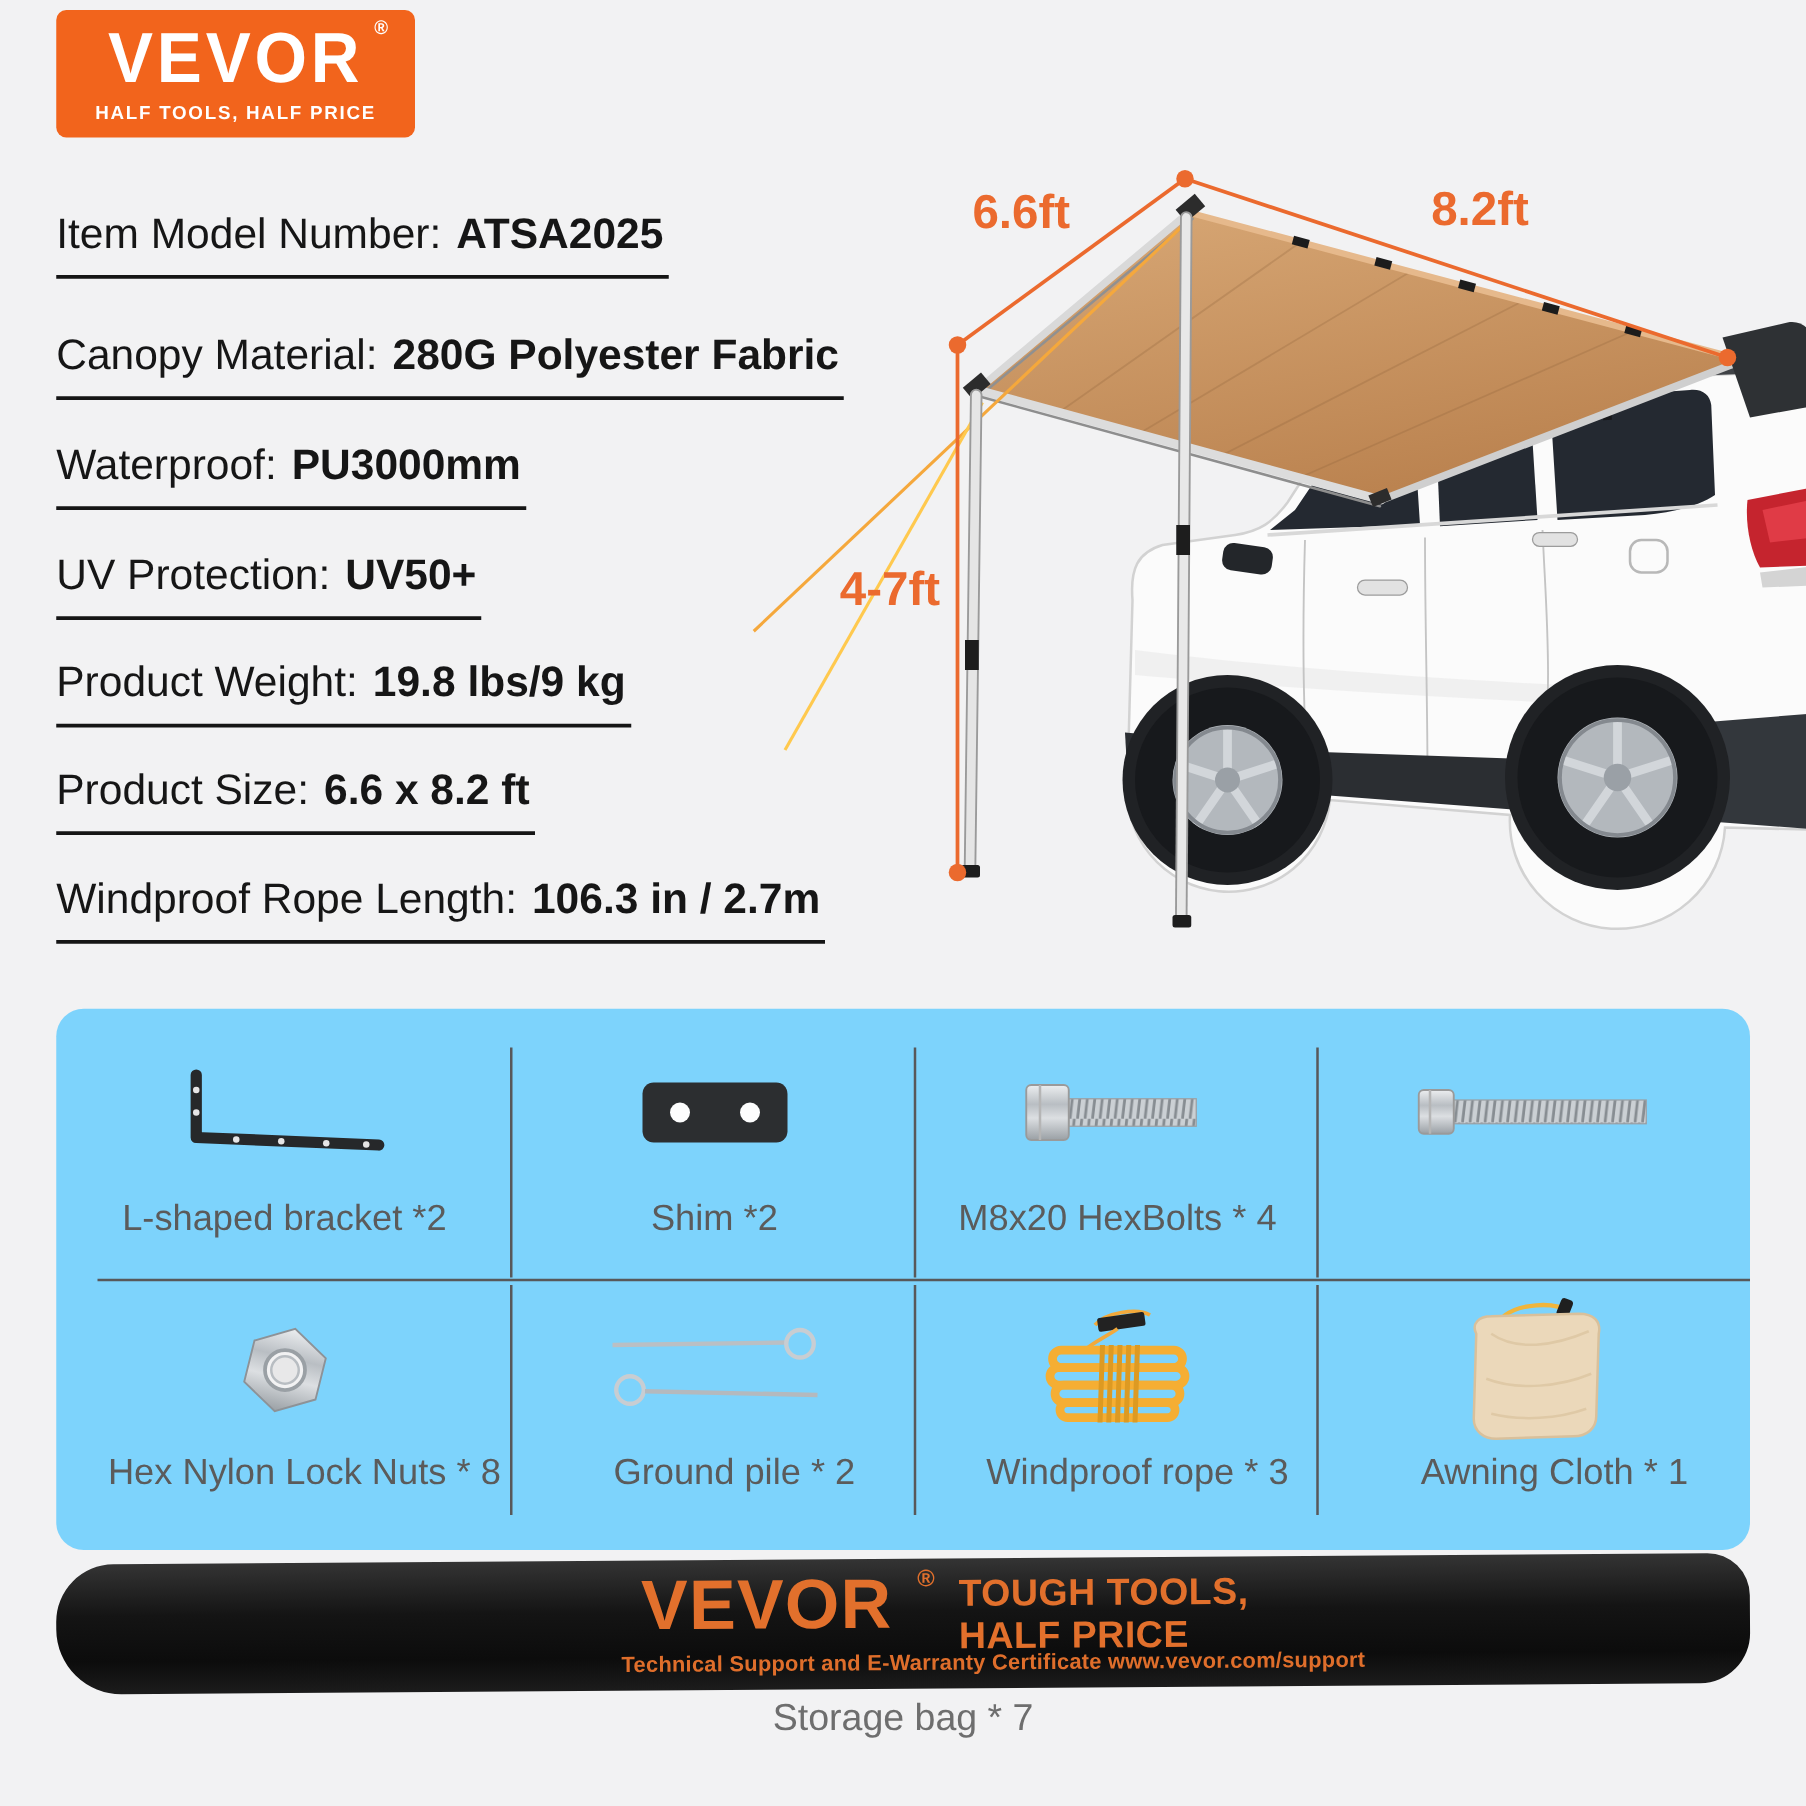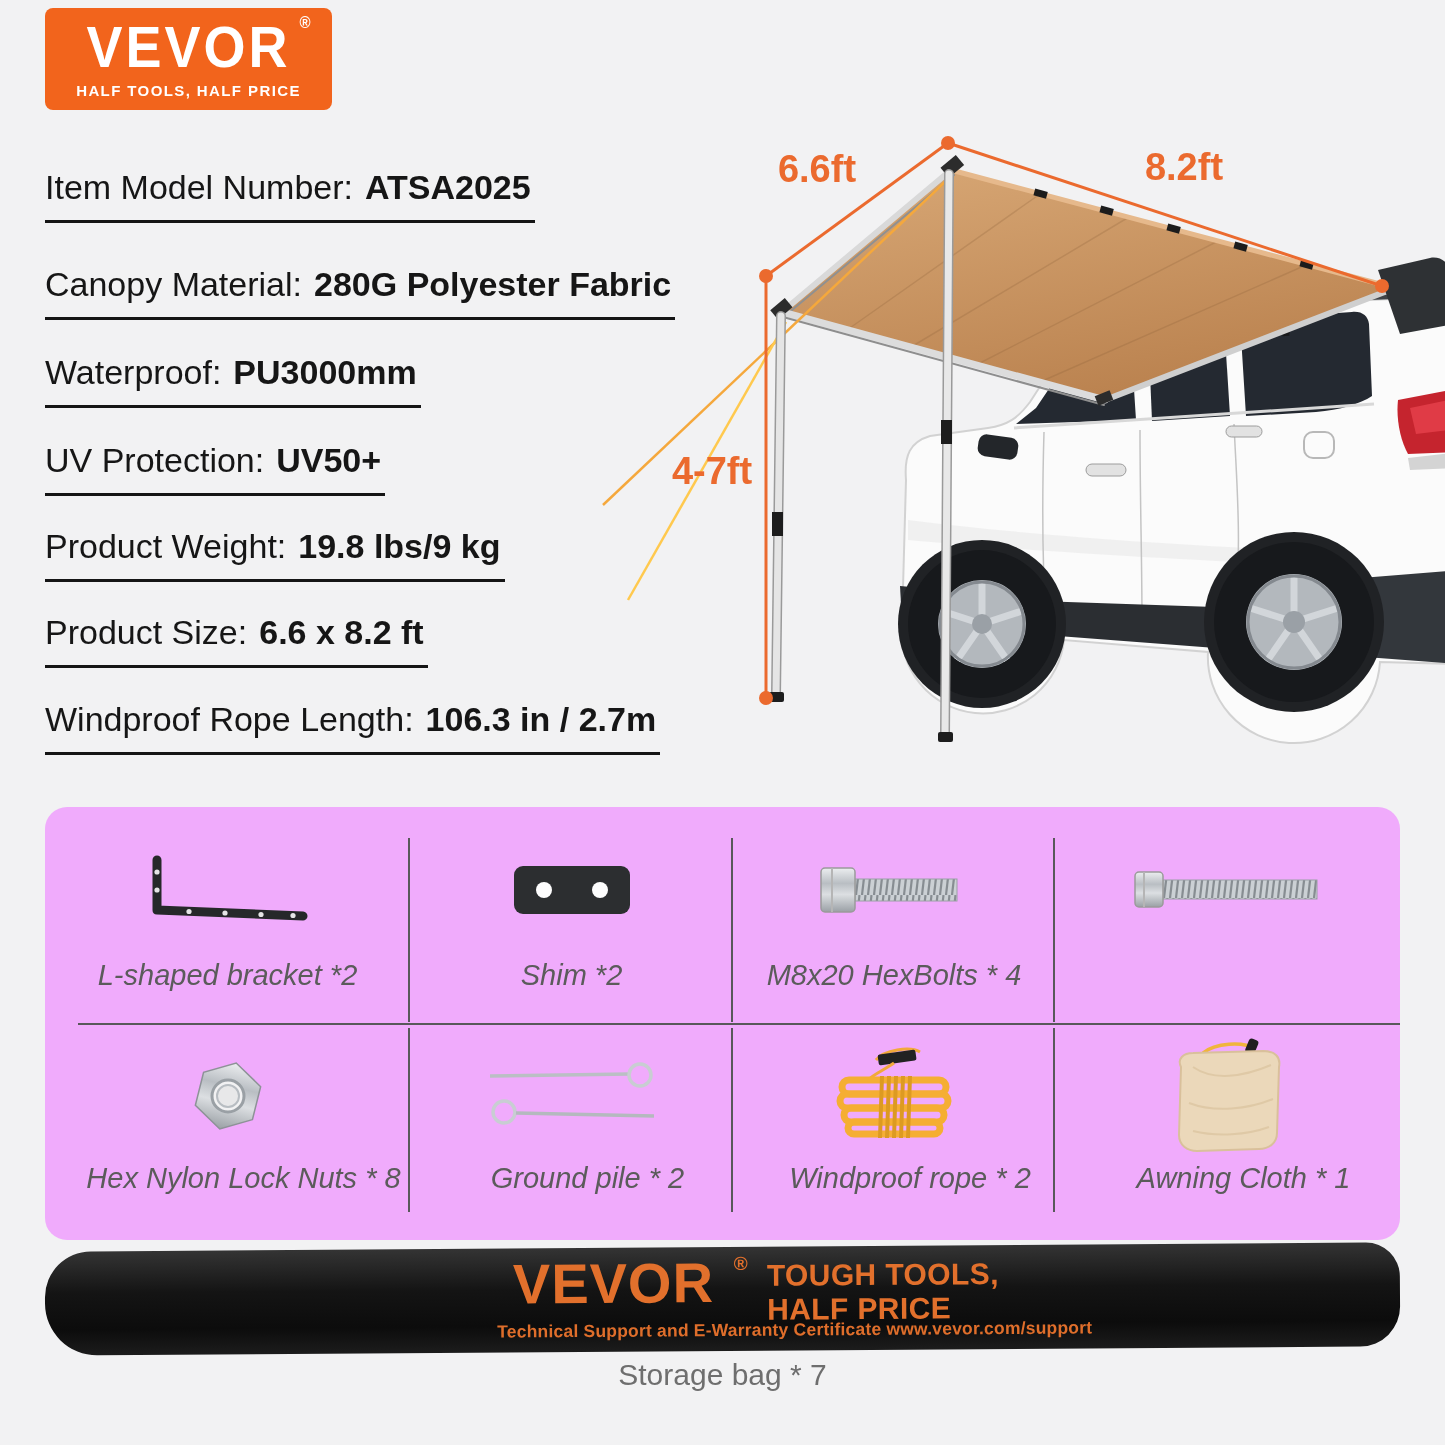--- a/index.html
+++ b/index.html
@@ -24,21 +24,21 @@
     border-bottom:3px solid #151515;padding-bottom:13px;padding-right:4px;
     white-space:nowrap;
   }
   .spec-label{font-weight:400;}
   .spec-value{font-weight:700;margin-left:12px;}
   
   .scene{position:absolute;left:580px;top:100px;width:865px;height:690px;}
   
   .panel{
     position:absolute;left:45px;top:807px;width:1355px;height:433px;
-    background:#f0abfc;border-radius:22px;font-style:italic;
+    background:#7dd3fc;border-radius:22px;
   }
   .pdiv{position:absolute;background:#58585A;}
   .cells{position:absolute;left:0;top:0;width:1355px;height:433px;
     display:grid;grid-template-columns:365px 323px 322px 345px;grid-template-rows:217px 216px;}
   .cell{display:flex;flex-direction:column;align-items:center;}
   .cell.r1{padding-top:38px;}
   .cell.r2{padding-top:26px;}
   .icon-wrap{height:92px;display:flex;align-items:center;justify-content:center;}
   .cell.r1 .icon-wrap{height:90px;}
   .part-label{font-size:29px;color:#5B5B5B;margin-top:24px;white-space:nowrap;}
@@ -316,21 +316,21 @@
           <rect x="18" y="40" width="104" height="14" rx="7"></rect>
           <rect x="16" y="54" width="108" height="14" rx="7"></rect>
           <rect x="20" y="68" width="100" height="14" rx="7"></rect>
           <rect x="24" y="82" width="92" height="12" rx="6"></rect>
         </g>
         <g stroke="#DD9A22" stroke-width="4">
           <path d="M58,36 L56,98 M65,36 L63,98 M72,36 L70,98 M79,36 L77,98 M86,36 L84,98"></path>
         </g>
       </svg>
         </div>
-      <div class="part-label">Windproof rope * 2</div>
+      <div class="part-label">Windproof rope * 3</div>
     </div>
     <div class="cell r2">
       <div class="icon-wrap">
           <svg width="130" height="118" viewBox="0 0 130 118">
         <path d="M40,16 C52,6 80,4 92,12" stroke="#F0B53C" stroke-width="3.5" fill="none"></path>
         <rect x="84" y="2" width="10" height="15" rx="3" fill="#1F1F1F" transform="rotate(22 89 9)"></rect>
         <path d="M18,30 C14,22 20,16 30,16 L100,14 C112,14 118,20 116,30 L114,96 C114,106 106,112 96,112 L34,114 C24,114 16,108 16,98 Z" fill="#EBD8BA" stroke="#D9C09B" stroke-width="2"></path>
         <path d="M30,30 C50,44 80,40 108,28 M26,66 C52,76 86,72 110,62 M30,94 C54,100 84,98 106,90" stroke="#DFC9A6" stroke-width="2" fill="none"></path>
       </svg>
         </div>

